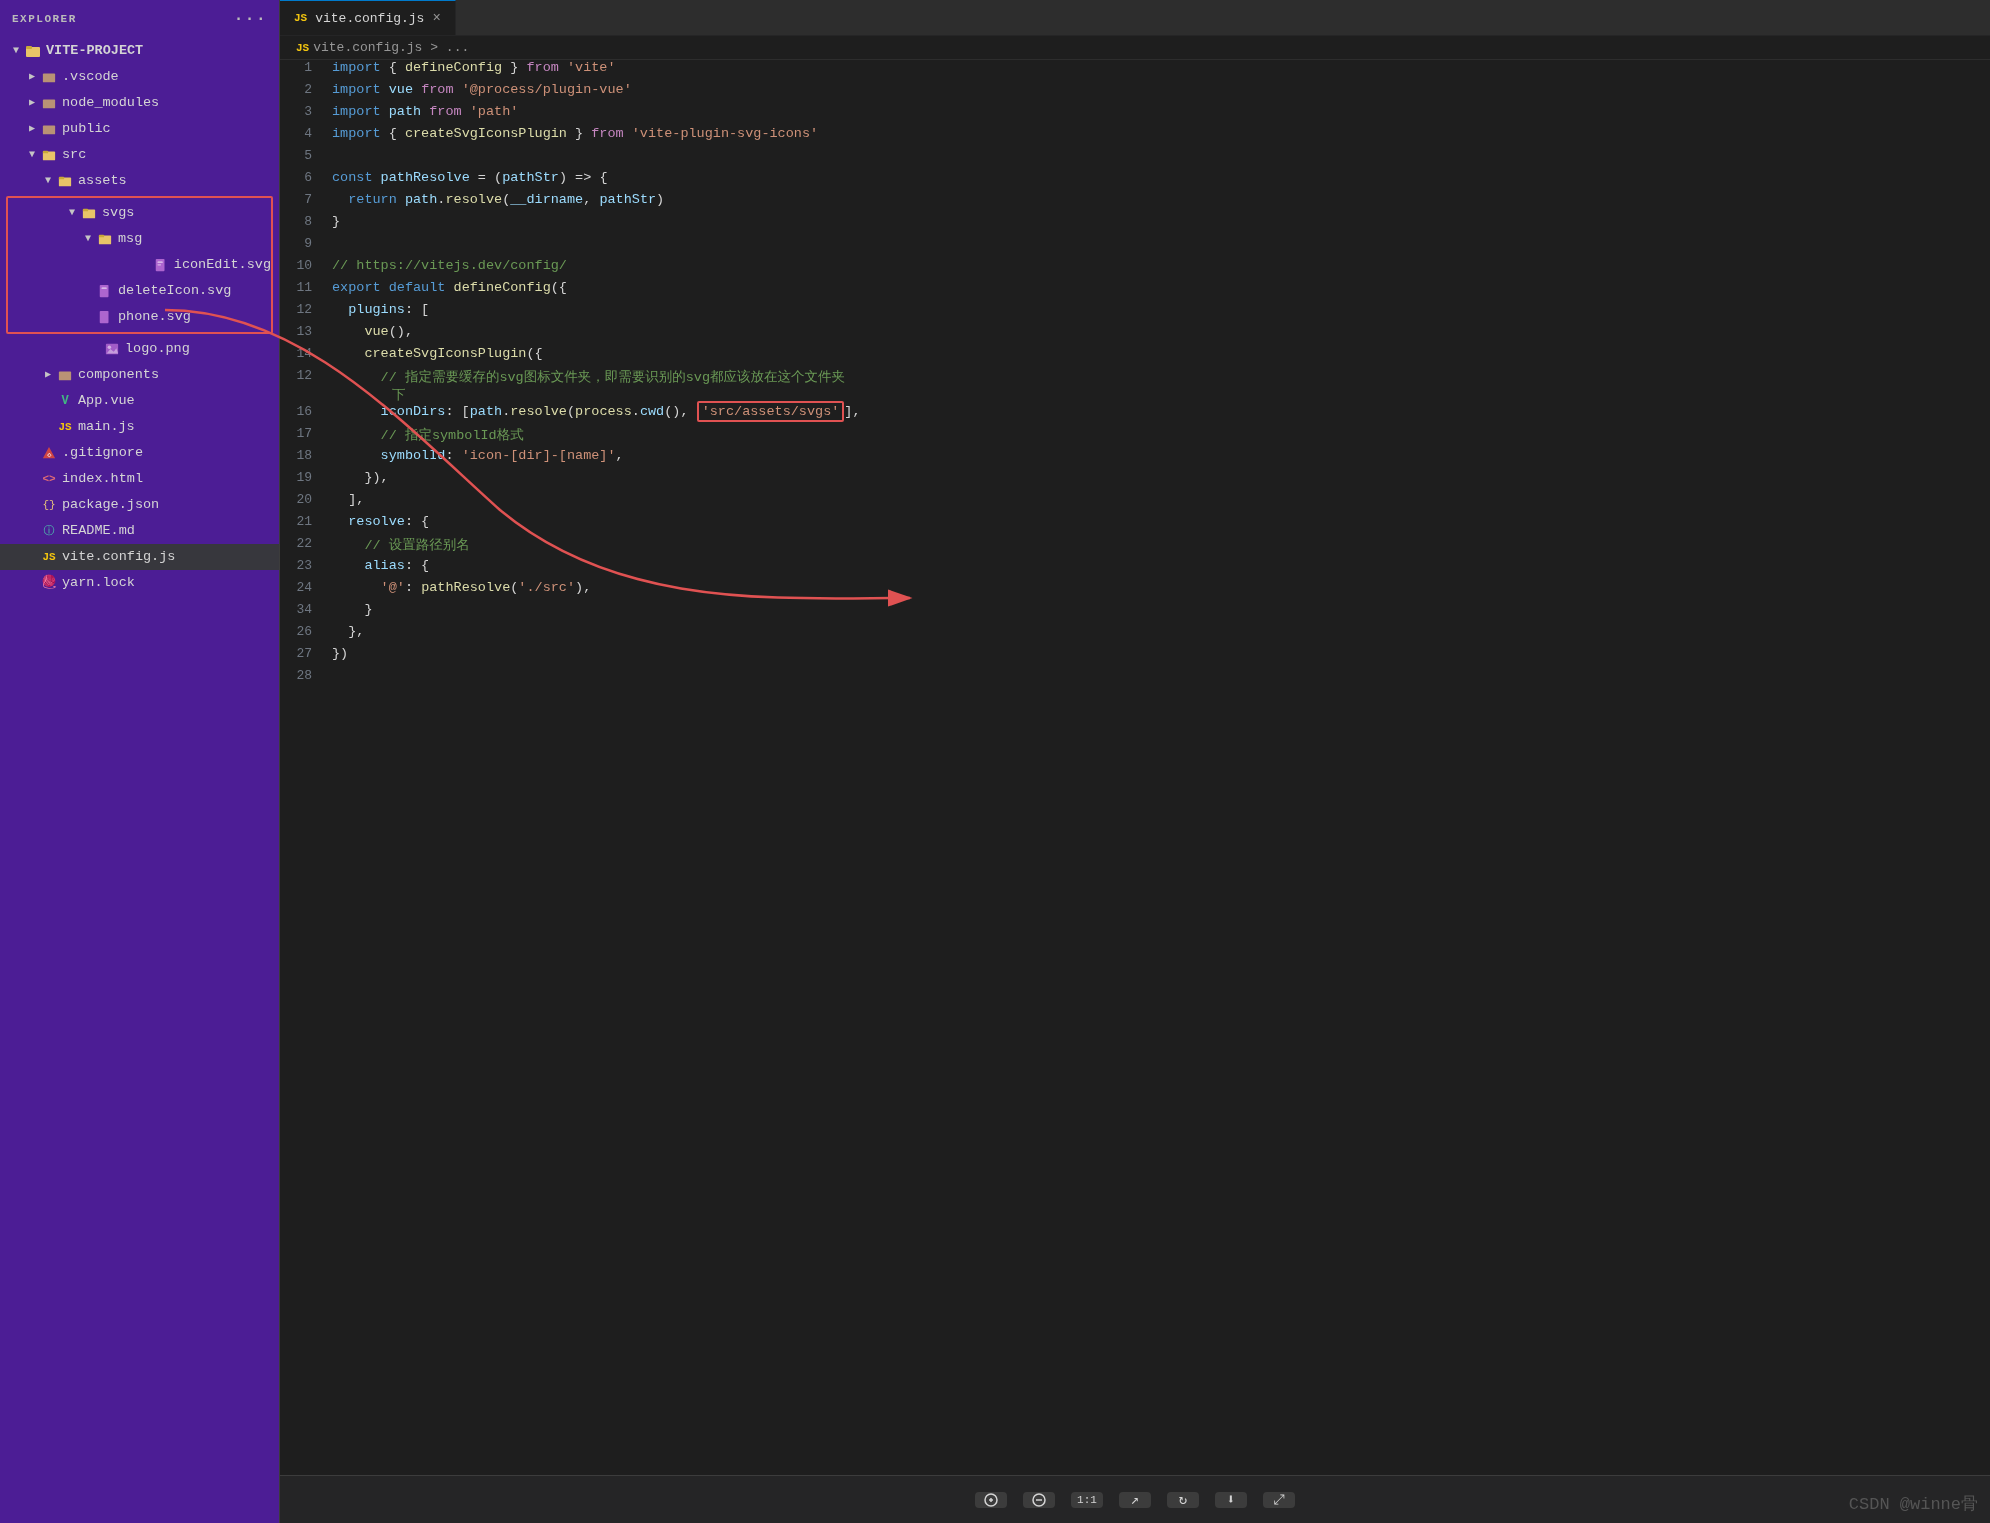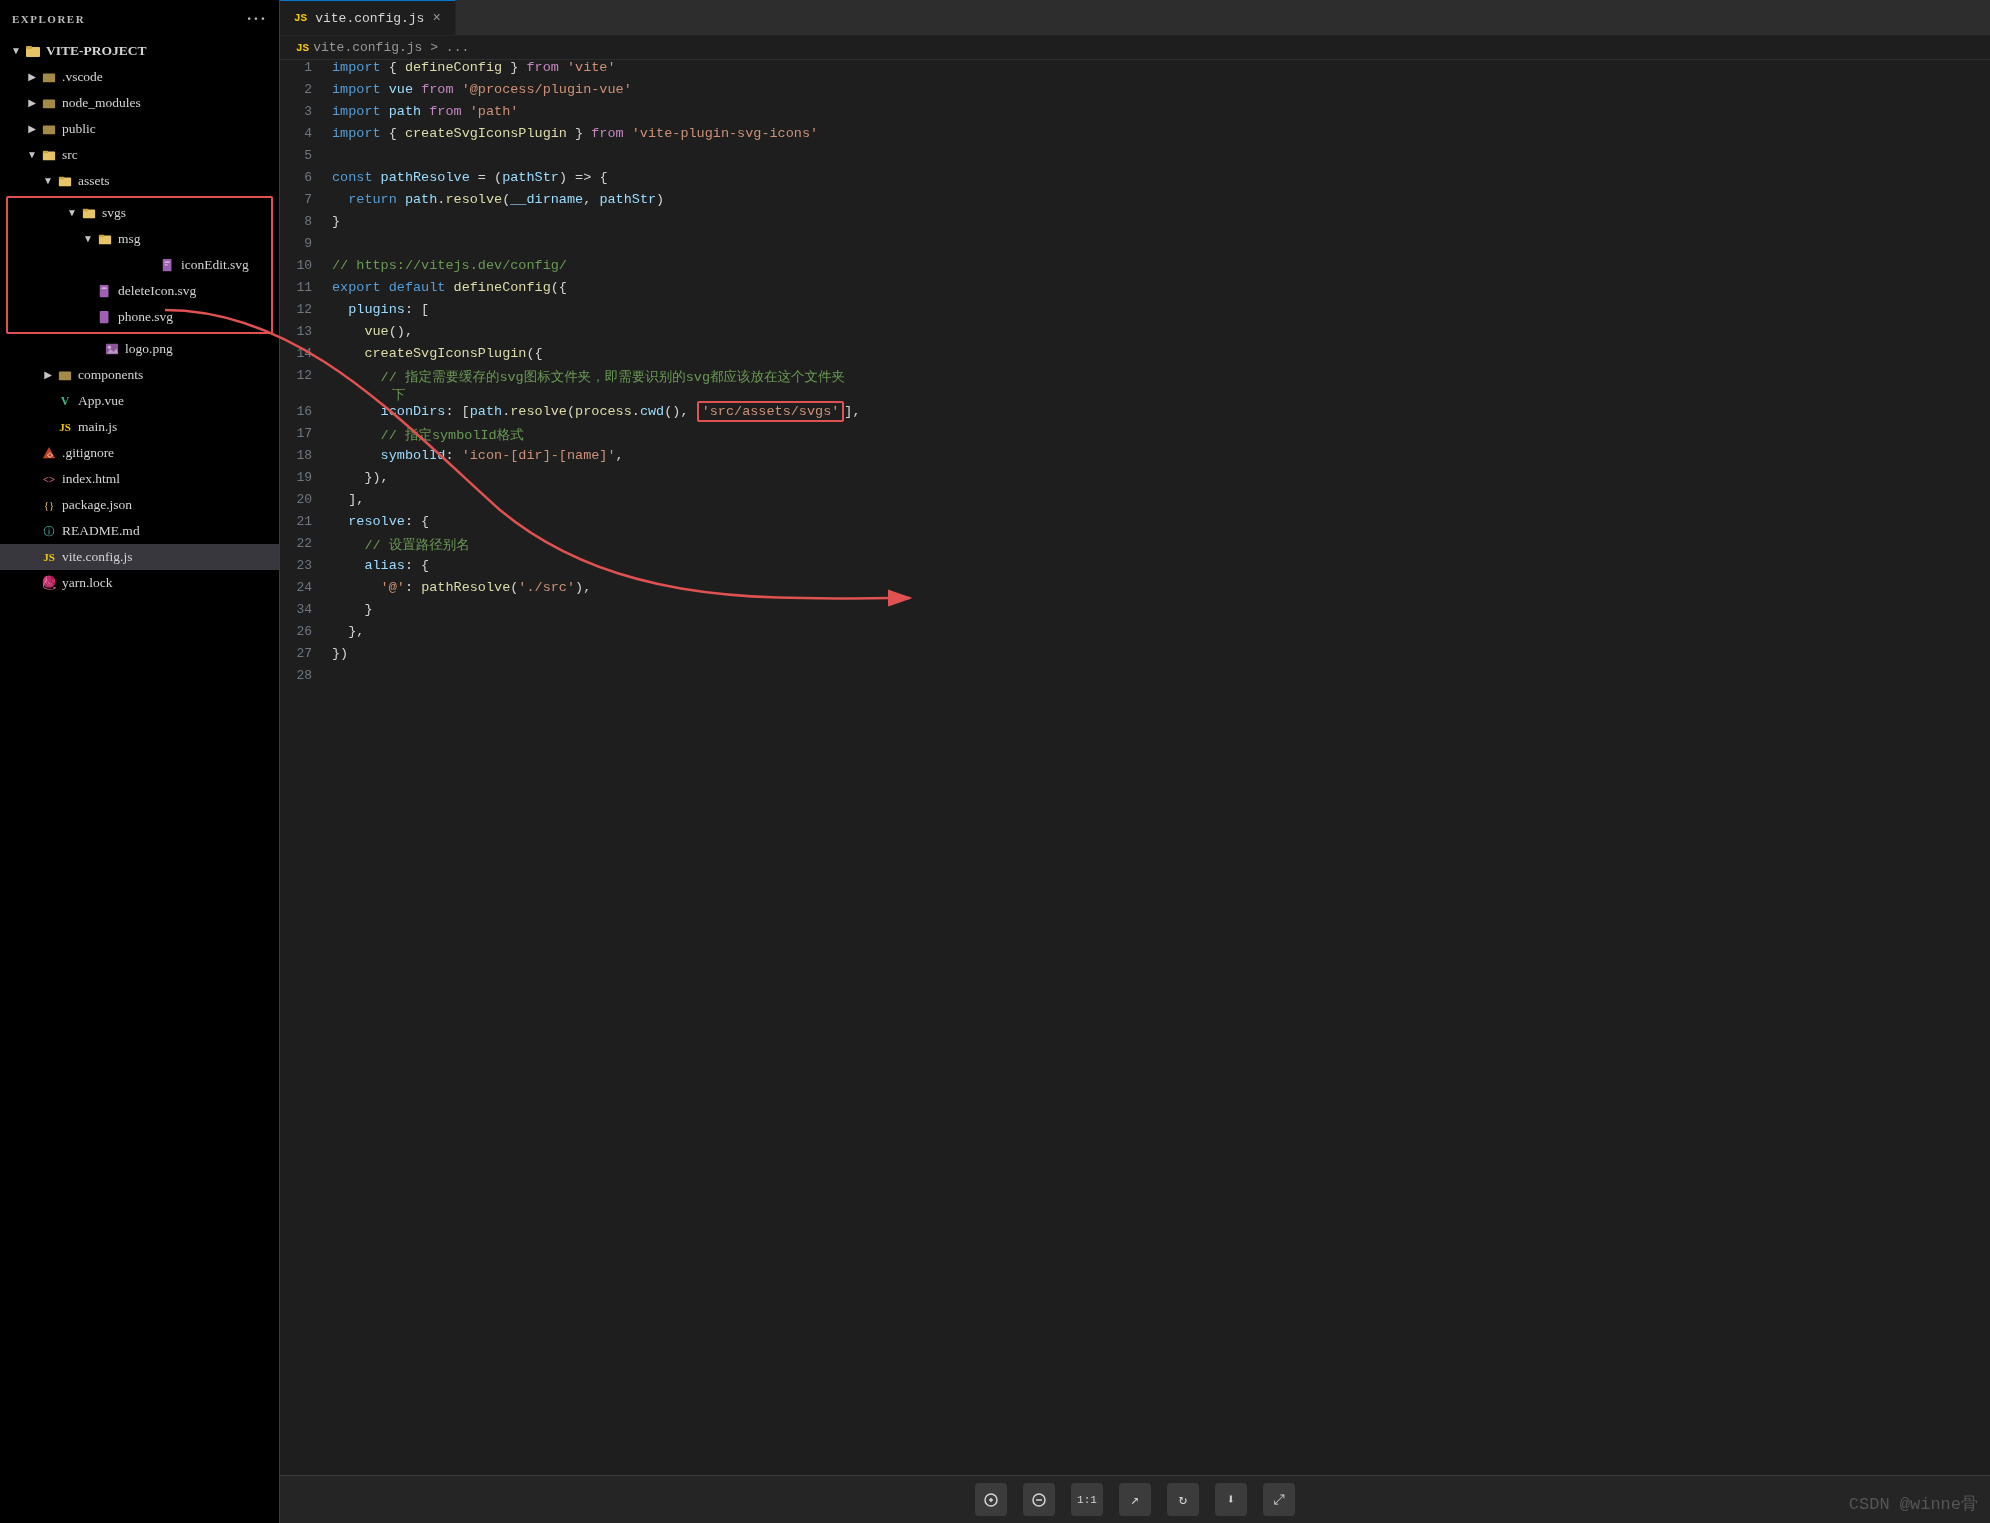--- a/index.html
+++ b/index.html
@@ -11,26 +11,25 @@
       display: flex;
       height: 1523px;
       width: 1990px;
       overflow: hidden;
     }
 
     
     #sidebar {
       width: 280px;
       min-width: 280px;
-      background: #000000;
+      background: #4c1d95;
       display: flex;
       flex-direction: column;
       border-right: 1px solid #3c3c3c;
       overflow-y: auto;
-      font-family: Liberation Serif, serif;
     }
 
     #sidebar-header {
       display: flex;
       align-items: center;
       justify-content: space-between;
       padding: 10px 12px;
       color: #bbb;
       font-size: 11px;
       font-weight: 700;
@@ -214,21 +213,21 @@
       height: 48px;
       display: flex;
       align-items: center;
       justify-content: center;
       gap: 16px;
       padding: 0 20px;
     }
 
     .toolbar-btn {
       width: 32px;
-      height: 33px;
+      height: 16px;
       border-radius: 4px;
       background: #3c3c3c;
       display: flex;
       align-items: center;
       justify-content: center;
       cursor: pointer;
       color: #d4d4d4;
       font-size: 14px;
     }
 

